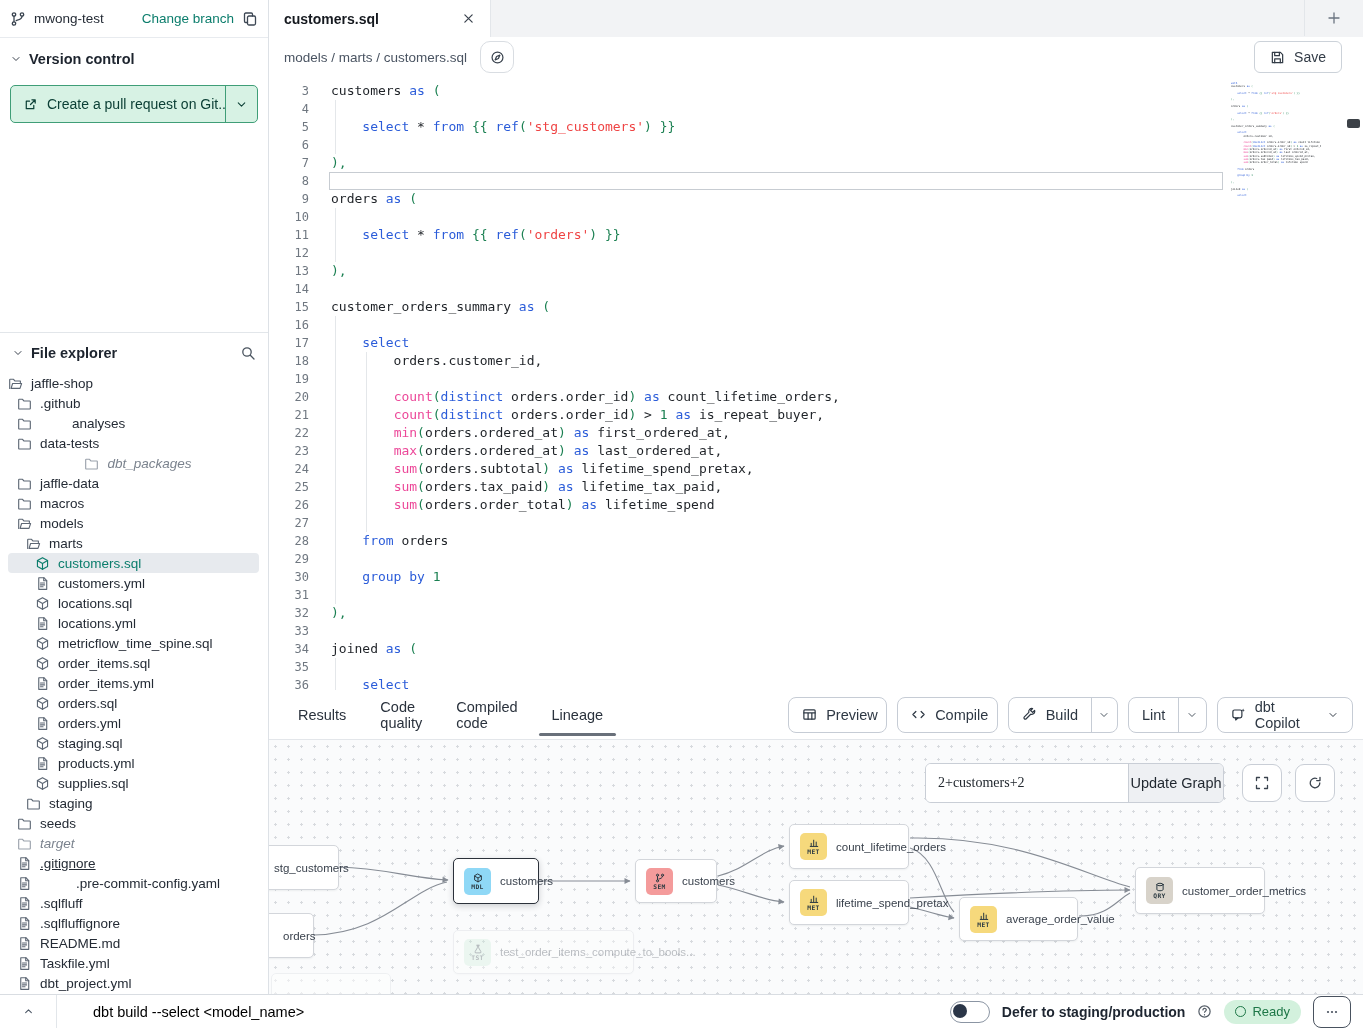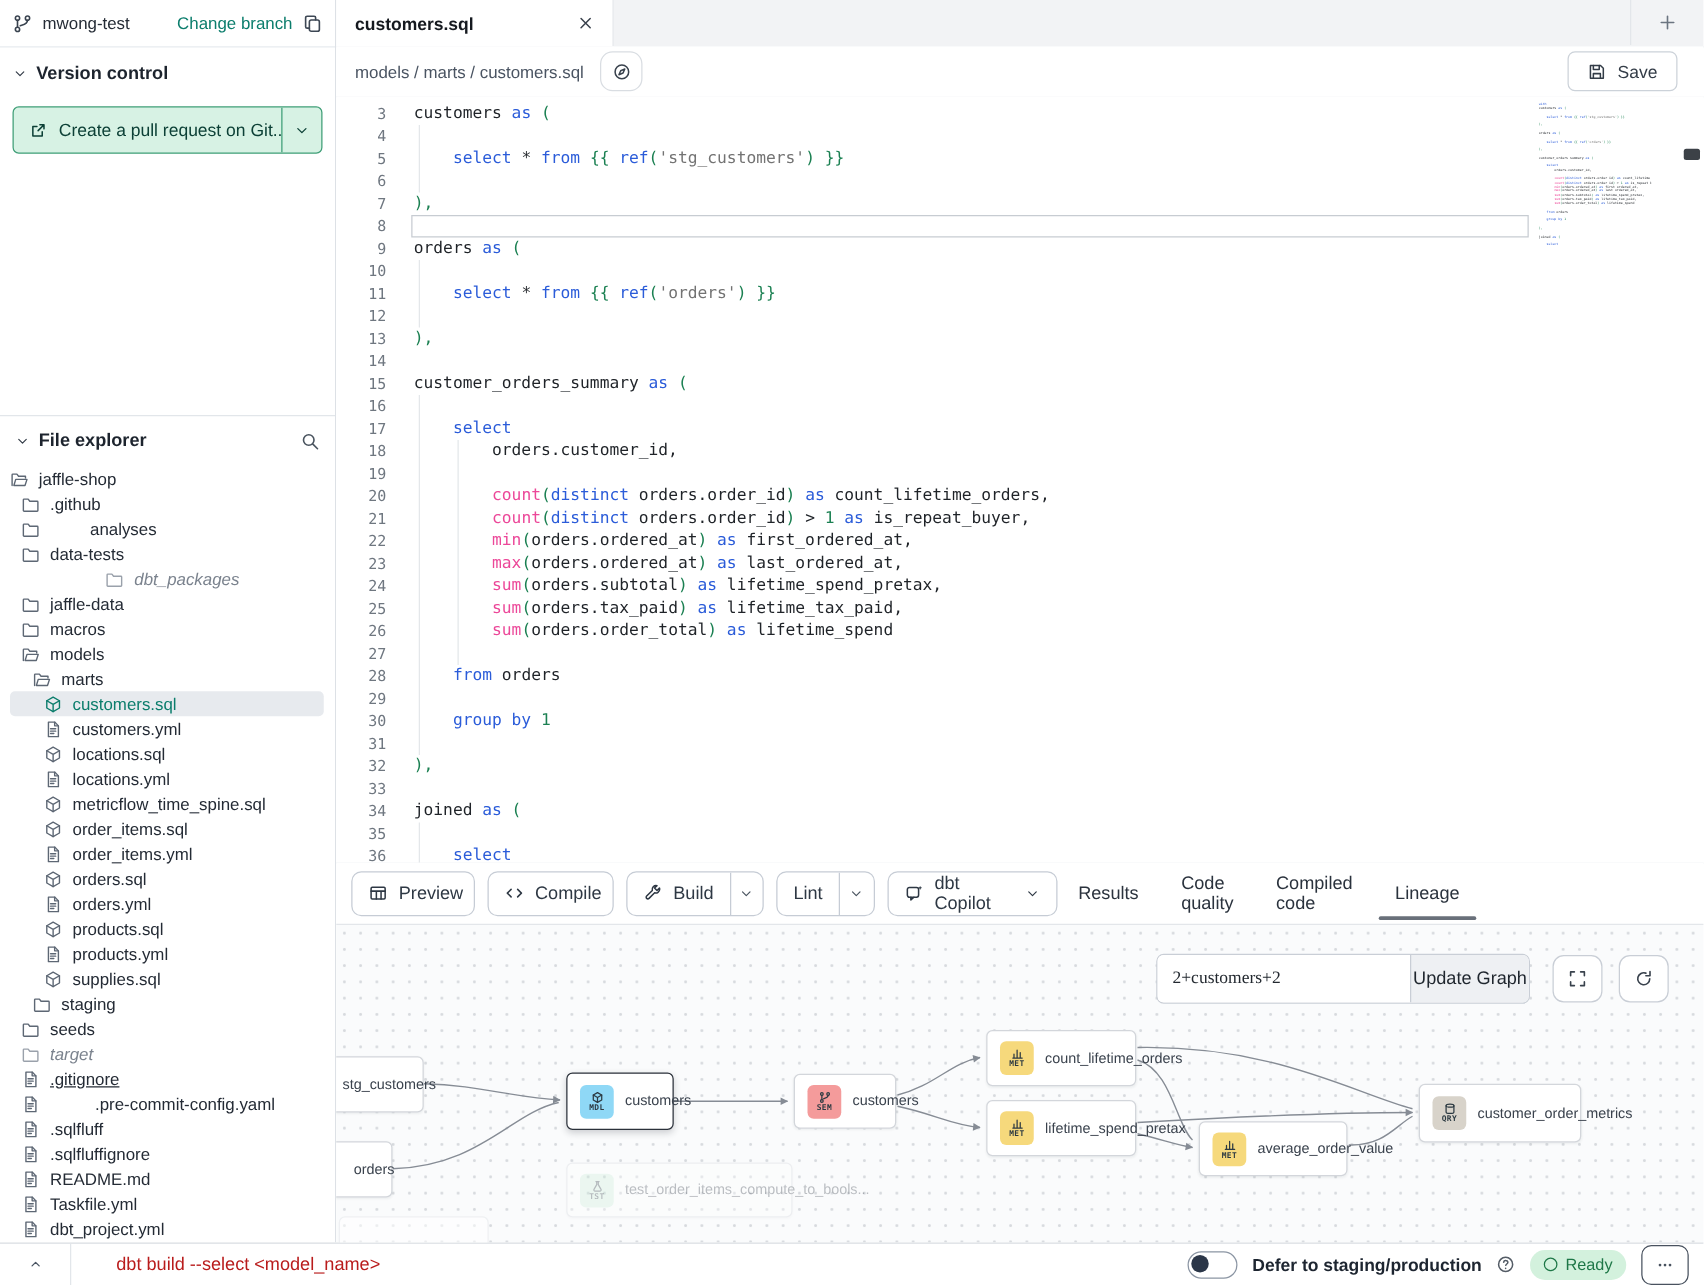--- a/index.html
+++ b/index.html
@@ -43,21 +43,21 @@
   .compass-btn{width:32px;height:30px;border:1px solid #d9dde2;border-radius:10px;display:flex;align-items:center;justify-content:center;color:#39424d;cursor:pointer}
   .save-btn{margin-left:auto;height:30px;border:1px solid #ccd2d9;border-radius:6px;display:flex;align-items:center;gap:9px;padding:0 15px;font-size:14px;color:#333c47;margin-right:6px;background:#fff;cursor:pointer}
   .save-btn svg{width:15px;height:15px}
 
   
   #editor{position:absolute;top:77px;left:0;right:0;height:613px;overflow:hidden;border-bottom:1px solid #e7eaee;font-family:"DejaVu Sans Mono",monospace;background:#fff}
   #code-lines{position:absolute;top:-13px;left:0;right:0;z-index:2}
   .cl{height:18px;display:flex;font-size:13px;line-height:18px}
   .ln{width:40px;text-align:right;color:#6f7780;font-size:12px;flex:none}
   .ct{margin-left:22px;white-space:pre}
-  .tk-k{color:#2b5cd9}.tk-f{color:#ec4899}.tk-s{color:#737373}.tk-g{color:#1b8052}.tk-d{color:#1f2328}
+  .tk-k{color:#2b5cd9}.tk-f{color:#ec4899}.tk-s{color:#ef4444}.tk-g{color:#1b8052}.tk-d{color:#1f2328}
   .guide{position:absolute;width:1px;background:#e4e7ea;z-index:1}
   .cursor-line{position:absolute;left:60px;width:894px;height:18px;border:1px solid #c7ccd2;background:#fff;z-index:0;box-sizing:border-box}
   #minimap{position:absolute;top:5px;right:42px;width:90px;font-size:2.6px;line-height:3.3px;font-family:"DejaVu Sans Mono",monospace;z-index:3}
   .mm-line{white-space:pre;height:3.3px;overflow:hidden}
   .scroll-thumb{position:absolute;right:3px;top:42px;width:13px;height:9px;background:#3c4147;border-radius:2px;z-index:4}
 
   
   #toolbar{position:absolute;top:690px;left:0;right:0;height:50px;background:#fff;border-bottom:1px solid #e3e6ea;display:flex;align-items:center;padding:0 12px;box-sizing:border-box}
   #toolbar-buttons{display:flex;gap:10px}
   .tbtn{display:flex;height:34px;border:1px solid #c6ccd5;border-radius:8px;overflow:hidden;background:#fff;color:#2e3844;font-size:14.5px;cursor:pointer}
@@ -85,21 +85,21 @@
   .lin-controls{position:absolute;top:23px;right:28px;display:flex;align-items:center;gap:13px;z-index:5}
   .sel-group{display:flex;width:297px;height:38px;border:1px solid #c9ced6;border-radius:6px;overflow:hidden;background:#fff;margin-right:5px}
   .sel-group input{flex:1;border:none;outline:none;padding:0 12px;font-size:14px;color:#22282f;font-family:Liberation Serif, serif}
   .update-btn{width:104px;background:#eef0f3;border-left:1px solid #c9ced6;font-size:14.5px;color:#1f262e;display:flex;align-items:center;justify-content:center;cursor:pointer}
   .sq-btn{width:40px;height:38px;background:#fff;border:1px solid #c9ced6;border-radius:9px;display:flex;align-items:center;justify-content:center;color:#39424d;cursor:pointer;box-sizing:border-box}
 
   
   #statusbar{position:absolute;left:0;bottom:0;width:100%;height:34px;background:#fff;border-top:1px solid #d9dde2;display:flex;align-items:center;box-sizing:border-box}
   .sb-collapse{width:56px;display:flex;align-items:center;justify-content:center;color:#4a5563;cursor:pointer}
   .sb-vdivider{width:1px;height:33px;background:#e2e6ea}
-  .sb-cmd{margin-left:36px;font-size:14.5px;color:#b91c1c}
+  .sb-cmd{margin-left:36px;font-size:14.5px;color:#000000}
   .sb-right{margin-left:auto;display:flex;align-items:center;gap:12px;padding-right:12px}
   .toggle{width:38px;height:20px;border:1px solid #8b95a3;border-radius:11px;position:relative;background:#fff;cursor:pointer}
   .knob{position:absolute;left:2px;top:2px;width:14px;height:14px;border-radius:50%;background:#2b3648}
   .defer{font-size:14px;font-weight:bold;color:#1d2530}
   .help-ic{color:#545c66}
   .help-ic svg{width:15px;height:15px}
   .pill{height:24px;border-radius:12px;background:#d3f1dd;display:flex;align-items:center;gap:6px;padding:0 11px;color:#1e7747;font-size:13px}
   .ring{width:9px;height:9px;border:1.5px solid #1e7747;border-radius:50%}
   .dots-btn{width:36px;height:30px;border:1px solid #49525f;border-radius:8px;display:flex;align-items:center;justify-content:center;color:#49525f;cursor:pointer;background:#fff}
 </style>
@@ -325,21 +325,21 @@
             </span>
             <span class="fe-label">orders.yml</span>
           </div>
           <div class="fe-row" style="padding-left: 27px;">
             <span class="ic fe-ic">
               <svg viewBox="0 0 16 16">
                 <path d="M8 1.8l5.4 3.1v6.2L8 14.2l-5.4-3.1V4.9z"></path>
                 <path d="M2.6 4.9L8 8l5.4-3.1M8 8v6.2"></path>
               </svg>
             </span>
-            <span class="fe-label">products.sql</span>
+            <span class="fe-label">staging.sql</span>
           </div>
           <div class="fe-row" style="padding-left: 27px;">
             <span class="ic fe-ic">
               <svg viewBox="0 0 16 16">
                 <path d="M4 1.8h5.5L12.5 5v9.2H4z"></path>
                 <path d="M9.3 1.8V5h3.2M5.8 7.5h4.4M5.8 9.5h4.4M5.8 11.5h2.8"></path>
               </svg>
             </span>
             <span class="fe-label">products.yml</span>
           </div>
@@ -665,94 +665,94 @@
         </div>
       <div class="scroll-thumb"></div>
     <div class="guide" style="left: 66px; top: 23px; height: 54px;"></div>
         <div class="guide" style="left: 66px; top: 131px; height: 54px;"></div>
         <div class="guide" style="left: 66px; top: 239px; height: 288px;"></div>
         <div class="guide" style="left: 97px; top: 275px; height: 180px;"></div>
         <div class="guide" style="left: 66px; top: 581px; height: 36px;"></div>
       </div>
 
     <div id="toolbar">
-      <div id="toolbar-buttons">
-          <div class="tbtn">
-            <div class="tseg-main">
-              <span class="ic">
-                <svg viewBox="0 0 16 16">
-                  <rect x="2" y="3" width="12" height="10" rx="1"></rect>
-                  <path d="M2 6.3h12M6.5 6.3V13M10.5 6.3V13"></path>
-                </svg>
-              </span>
-              <span>Preview</span>
-            </div>
-          </div>
-          <div class="tbtn">
-            <div class="tseg-main">
-              <span class="ic">
-                <svg viewBox="0 0 16 16">
-                  <path d="M5.2 4.8L2 8l3.2 3.2M10.8 4.8L14 8l-3.2 3.2"></path>
-                </svg>
-              </span>
-              <span>Compile</span>
-            </div>
-          </div>
-          <div class="tbtn">
-            <div class="tseg-main">
-              <span class="ic">
-                <svg viewBox="0 0 16 16">
-                  <path d="M13.6 4.7a3.3 3.3 0 0 1-4.3 3L4.5 12.5a1.4 1.4 0 0 1-2-2l4.8-4.8a3.3 3.3 0 0 1 4-4.1L9.2 3.7l2.1 2.1 2.1-2.1c.1.3.2.7.2 1z"></path>
-                </svg>
-              </span>
-              <span>Build</span>
-            </div>
-            <div class="tseg-drop">
-              <span class="ic chev">
-                <svg viewBox="0 0 16 16">
-                  <path d="M4 6l4 4 4-4"></path>
-                </svg>
-              </span>
-            </div>
-          </div>
-          <div class="tbtn">
-            <div class="tseg-main">
-              <span>Lint</span>
-            </div>
-            <div class="tseg-drop">
-              <span class="ic chev">
-                <svg viewBox="0 0 16 16">
-                  <path d="M4 6l4 4 4-4"></path>
-                </svg>
-              </span>
-            </div>
-          </div>
-          <div class="tbtn">
-            <div class="tseg-main">
-              <span class="ic">
-                <svg viewBox="0 0 16 16">
-                  <rect x="2" y="3.2" width="9.6" height="8.3" rx="1.8"></rect>
-                  <path d="M5 11.5v2.3l2.6-2.3"></path>
-                  <path d="M12.9 1.7l.5 1.3 1.3.5-1.3.5-.5 1.3-.5-1.3-1.3-.5 1.3-.5z" fill="currentColor" stroke="none"></path>
-                </svg>
-              </span>
-              <span>dbt Copilot</span>
-              <span class="ic chev">
-                <svg viewBox="0 0 16 16">
-                  <path d="M4 6l4 4 4-4"></path>
-                </svg>
-              </span>
-            </div>
-          </div>
-        </div>
       <div id="panel-tabs">
           <div class="ptab">Results</div>
           <div class="ptab">Code quality</div>
           <div class="ptab">Compiled code</div>
           <div class="ptab active">Lineage</div>
+        </div>
+      <div id="toolbar-buttons">
+          <div class="tbtn">
+            <div class="tseg-main">
+              <span class="ic">
+                <svg viewBox="0 0 16 16">
+                  <rect x="2" y="3" width="12" height="10" rx="1"></rect>
+                  <path d="M2 6.3h12M6.5 6.3V13M10.5 6.3V13"></path>
+                </svg>
+              </span>
+              <span>Preview</span>
+            </div>
+          </div>
+          <div class="tbtn">
+            <div class="tseg-main">
+              <span class="ic">
+                <svg viewBox="0 0 16 16">
+                  <path d="M5.2 4.8L2 8l3.2 3.2M10.8 4.8L14 8l-3.2 3.2"></path>
+                </svg>
+              </span>
+              <span>Compile</span>
+            </div>
+          </div>
+          <div class="tbtn">
+            <div class="tseg-main">
+              <span class="ic">
+                <svg viewBox="0 0 16 16">
+                  <path d="M13.6 4.7a3.3 3.3 0 0 1-4.3 3L4.5 12.5a1.4 1.4 0 0 1-2-2l4.8-4.8a3.3 3.3 0 0 1 4-4.1L9.2 3.7l2.1 2.1 2.1-2.1c.1.3.2.7.2 1z"></path>
+                </svg>
+              </span>
+              <span>Build</span>
+            </div>
+            <div class="tseg-drop">
+              <span class="ic chev">
+                <svg viewBox="0 0 16 16">
+                  <path d="M4 6l4 4 4-4"></path>
+                </svg>
+              </span>
+            </div>
+          </div>
+          <div class="tbtn">
+            <div class="tseg-main">
+              <span>Lint</span>
+            </div>
+            <div class="tseg-drop">
+              <span class="ic chev">
+                <svg viewBox="0 0 16 16">
+                  <path d="M4 6l4 4 4-4"></path>
+                </svg>
+              </span>
+            </div>
+          </div>
+          <div class="tbtn">
+            <div class="tseg-main">
+              <span class="ic">
+                <svg viewBox="0 0 16 16">
+                  <rect x="2" y="3.2" width="9.6" height="8.3" rx="1.8"></rect>
+                  <path d="M5 11.5v2.3l2.6-2.3"></path>
+                  <path d="M12.9 1.7l.5 1.3 1.3.5-1.3.5-.5 1.3-.5-1.3-1.3-.5 1.3-.5z" fill="currentColor" stroke="none"></path>
+                </svg>
+              </span>
+              <span>dbt Copilot</span>
+              <span class="ic chev">
+                <svg viewBox="0 0 16 16">
+                  <path d="M4 6l4 4 4-4"></path>
+                </svg>
+              </span>
+            </div>
+          </div>
         </div>
     </div>
 
     <div id="lineage">
       <svg id="lineage-edges" width="1095" height="254" viewBox="0 0 1095 254">
         <defs>
           <marker id="arr" markerWidth="7" markerHeight="7" refX="5.5" refY="3.5" orient="auto">
             <path d="M0.5 0.7 L6 3.5 L0.5 6.3 Z" fill="#868c95"></path>
           </marker>
         </defs>

